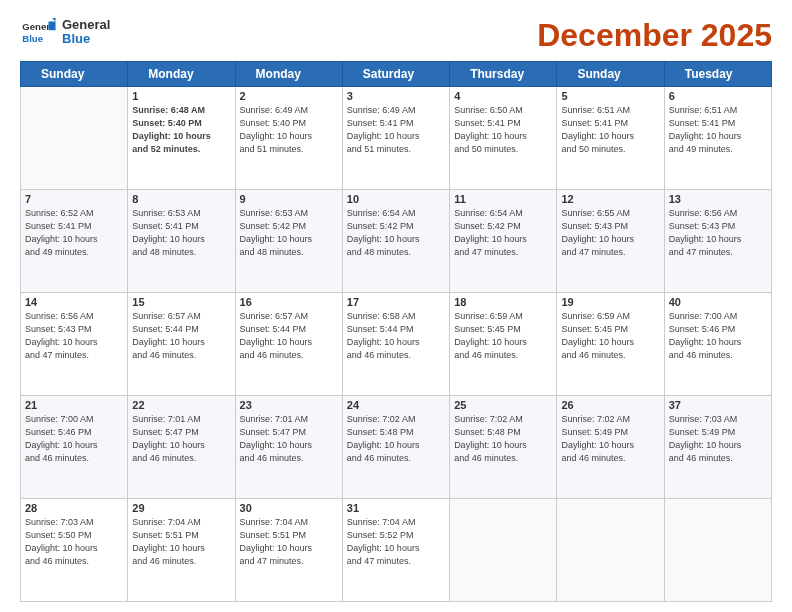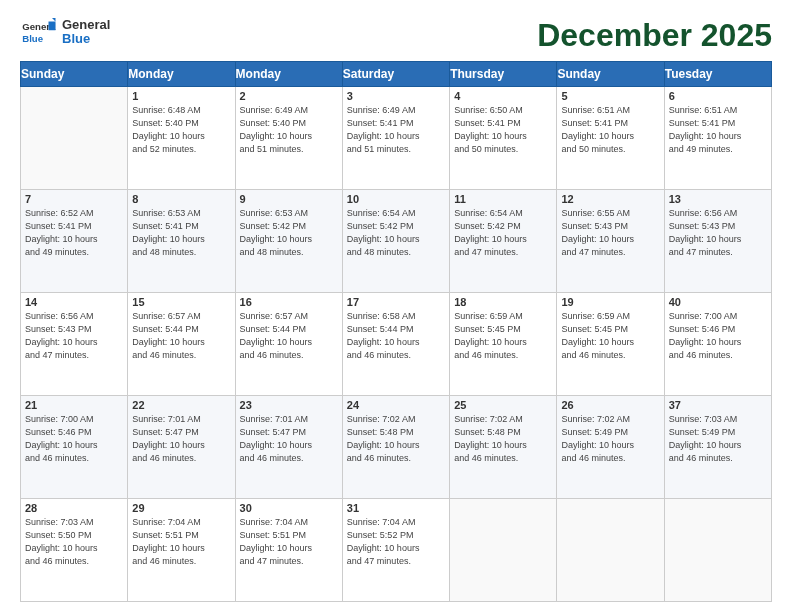--- a/index.html
+++ b/index.html
@@ -31,40 +31,40 @@
     .logo-icon {
       width: 36px;
       height: 28px;
     }
     .title-block {
       text-align: right;
     }
     .month-title {
       font-size: 32px;
       font-weight: bold;
-      color: #14532d;
+      color: #c2410c;
       line-height: 1.1;
     }
     .location {
       font-size: 15px;
       color: #555;
     }
     .calendar {
       flex: 1;
       border: 1px solid #ccc;
       border-collapse: collapse;
       width: 100%;
       table-layout: fixed;
     }
     .calendar th {
       background: #2a6db5;
       color: #fff;
       font-size: 12px;
       font-weight: bold;
-      padding: 5px 0;
+      padding: 5px 20px;
       text-align: left;
       border: 1px solid #1a5a9a;
     }
     .calendar td {
       border: 1px solid #ccc;
       vertical-align: top;
       padding: 3px 4px;
       font-size: 9.5px;
       color: #333;
       height: 88px;
@@ -121,21 +121,21 @@
           <th>Thursday</th>
           <th>Sunday</th>
           <th>Tuesday</th>
         </tr>
     </thead>
     <tbody id="calendar-body">
     <tr>
           <td class="empty"></td>
           <td>
             <span class="day-num">1</span>
-            <div class="cell-text" style="white-space: pre-line;">Sunrise: 6:48 AM
+            <div class="cell-text" style="white-space: pre-line; font-weight: bold;">Sunrise: 6:48 AM
 Sunset: 5:40 PM
 Daylight: 10 hours
 and 52 minutes.</div>
           </td>
           <td>
             <span class="day-num">2</span>
             <div class="cell-text" style="white-space: pre-line;">Sunrise: 6:49 AM
 Sunset: 5:40 PM
 Daylight: 10 hours
 and 51 minutes.</div>

